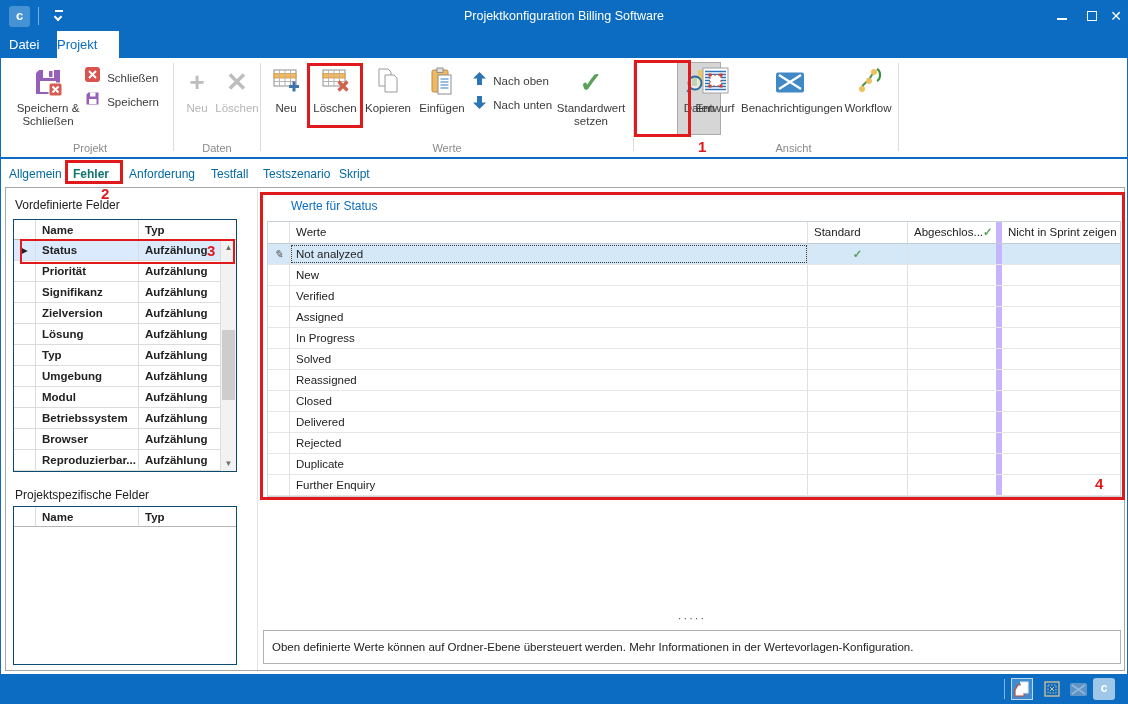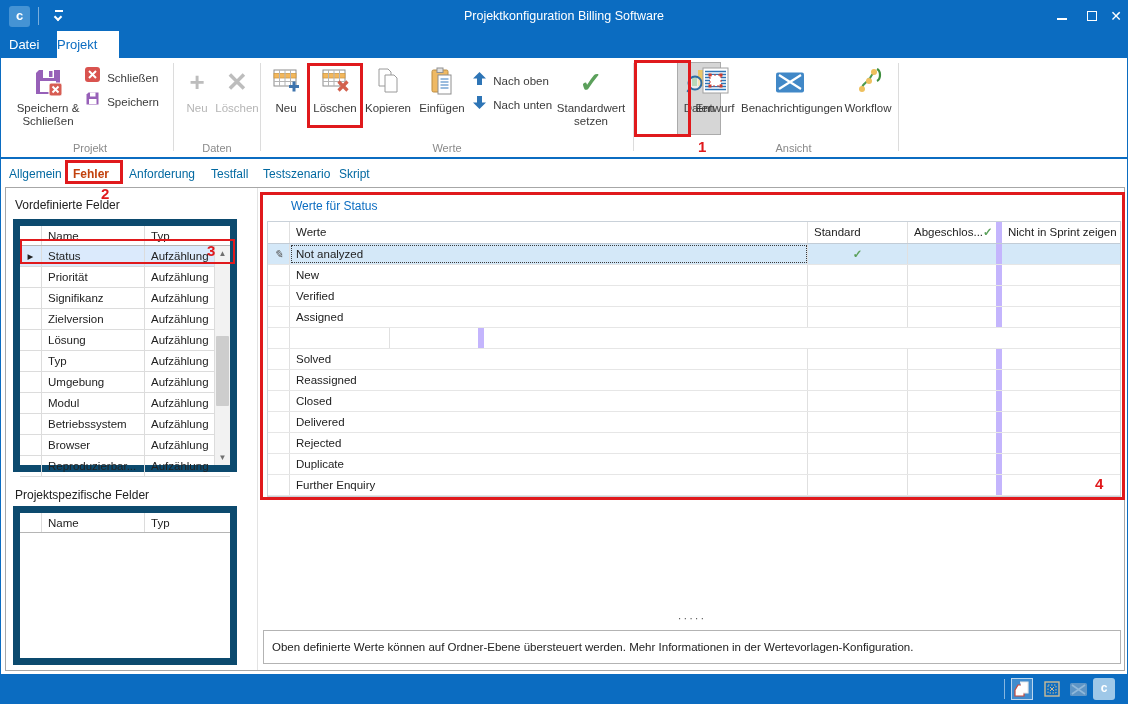--- a/index.html
+++ b/index.html
@@ -43,30 +43,30 @@
   .rsmall { height:20px; line-height:20px; font-size:11.5px; color:#3b3b3b; white-space:nowrap; }
   .rsmall .ric16 { display:inline-block; vertical-align:middle; margin-right:4px; }
   .rsmall .lb { vertical-align:middle; }
   .gray-glyph { font-size:26px; color:#bdbdbd; line-height:30px; font-weight:bold; }
   .pressed { background:#d6d6d6; border:1px solid #ababab;margin-left:36px; }
   .bigcheck { color:#5ba05b; font-size:28px; font-weight:bold; line-height:32px; }
 
   
   .doctabs { left:0; top:158px; width:100%; height:28px; background:#fff; }
   .dtab { top:5px; height:20px; line-height:20px; font-size:12px; color:#0369a1; }
-  .dtab.active { color:#c2410c; font-weight:bold; }
+  .dtab.active { color:#0f766e; font-weight:bold; }
 
   
   .content { left:4px; top:186px; width:1120px; height:484px; background:#fff; border:1px solid #a7a7a7; }
   .vsplit { left:256px; top:187px; width:1px; height:482px; background:#e3e3e3; }
   .panel-label { font-size:12px; color:#222; }
   .blue-label { font-size:12px; color:#0b6cc1; }
 
   
-  .ltable { border:7px solid #0c4a6e; background:#fff; }
+  .ltable { border:1px solid #0c4a6e; background:#fff;font-weight:bold; }
   .lhead, .lrow { display:flex; }
   .lhead { height:20px; border-bottom:1px solid #b5b5b5; }
   .lrow { height:21px; border-bottom:1px solid #dcdcdc; }
   .lc { font-size:11.5px; line-height:20px; padding-left:6px; overflow:hidden; white-space:nowrap; }
   .c-ind { width:22px; border-right:1px solid #dcdcdc; padding:0; text-align:center; }
   .c-name { width:103px; border-right:1px solid #dcdcdc; }
   .c-typ  { flex:1; }
   .lrow.sel { background:#dbeafc; }
   .lscroll { position:absolute; right:0; top:20px; bottom:0; width:16px; background:#f2f2f2; border-left:1px solid #dcdcdc; }
   .lscroll .sar { position:absolute; left:0; width:15px; height:15px; font-size:8px; color:#707070; text-align:center; line-height:15px; }
@@ -424,20 +424,21 @@
       </div>
     <div class="vrow">
         <div class="vc v-ind"></div>
         <div class="vc v-werte">Assigned</div>
         <div class="vc v-std"></div>
         <div class="vc v-abg"></div>
         <div class="vc v-spr"></div>
       </div>
     <div class="vrow">
         <div class="vc v-ind"></div>
+        <div class="vc v-werte">In Progress</div>
         <div class="vc v-std"></div>
         <div class="vc v-abg"></div>
         <div class="vc v-spr"></div>
       </div>
     <div class="vrow">
         <div class="vc v-ind"></div>
         <div class="vc v-werte">Solved</div>
         <div class="vc v-std"></div>
         <div class="vc v-abg"></div>
         <div class="vc v-spr"></div>

